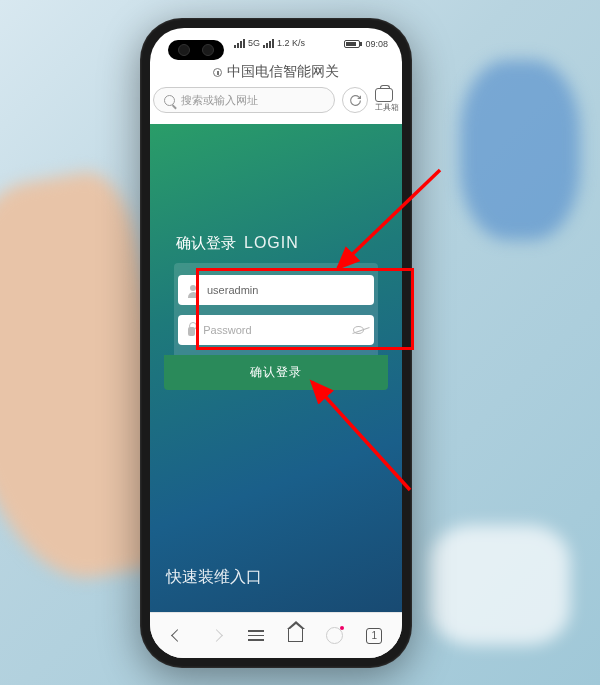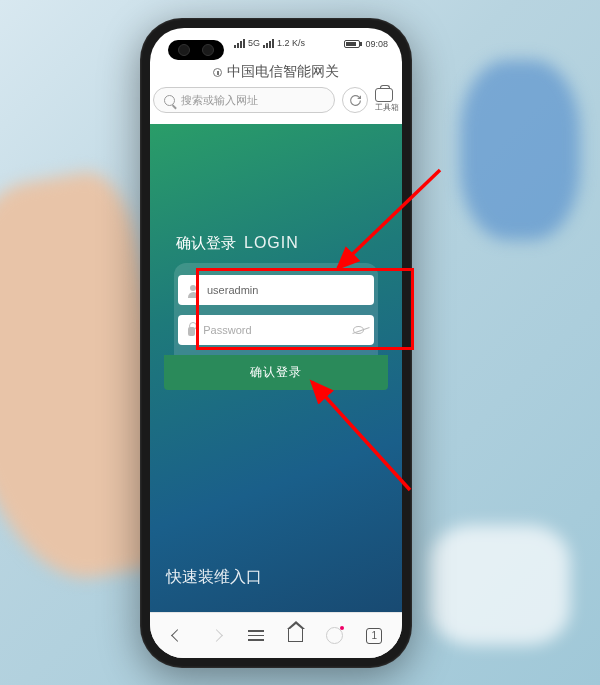--- a/index.html
+++ b/index.html
@@ -115,21 +115,21 @@
   }
   .login-title {
     font-size: 15px; font-weight: 500;
     display: flex; align-items: baseline; gap: 8px;
     margin-bottom: 10px;
     padding-left: 2px;
   }
   .login-title small { font-size: 16px; opacity: 0.9; letter-spacing: 1px; }
   .login-card {
     background: rgba(255,255,255,0.14);
-    border-radius: 12px;
+    border-radius: 4px;
     padding: 12px 4px 0;
     backdrop-filter: blur(2px);
   }
   .field {
     background: #fff;
     border-radius: 4px;
     height: 30px;
     display:flex; align-items:center;
     padding: 0 10px;
     gap: 8px;

